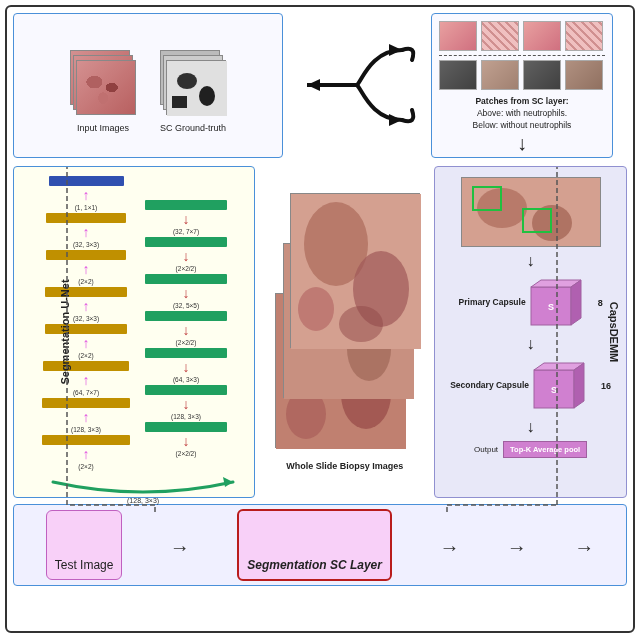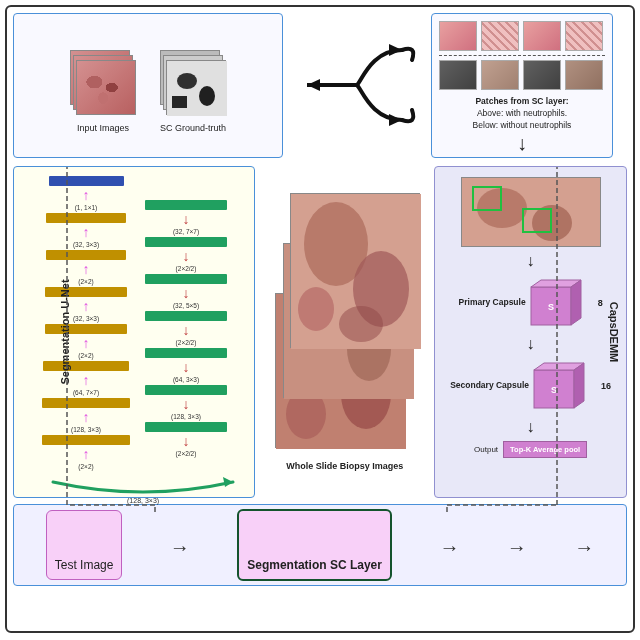--- a/index.html
+++ b/index.html
@@ -278,22 +278,23 @@
     .pipeline-box {
       border: 1.5px solid #c060c0;
       border-radius: 6px;
       background: #f8d0f8;
       padding: 6px 8px;
       text-align: center;
       min-width: 60px;
     }
 
     .pipeline-box-bold {
-      border: 2px solid #14532d;
+      border: 2px solid #b91c1c;
       font-weight: bold;
+      font-style: italic;
     }
 
     .pipeline-label {
       font-size: 12px;
       color: #222;
       font-weight: normal;
       line-height: 1.3;
       margin-top: 41px;
     }
 

